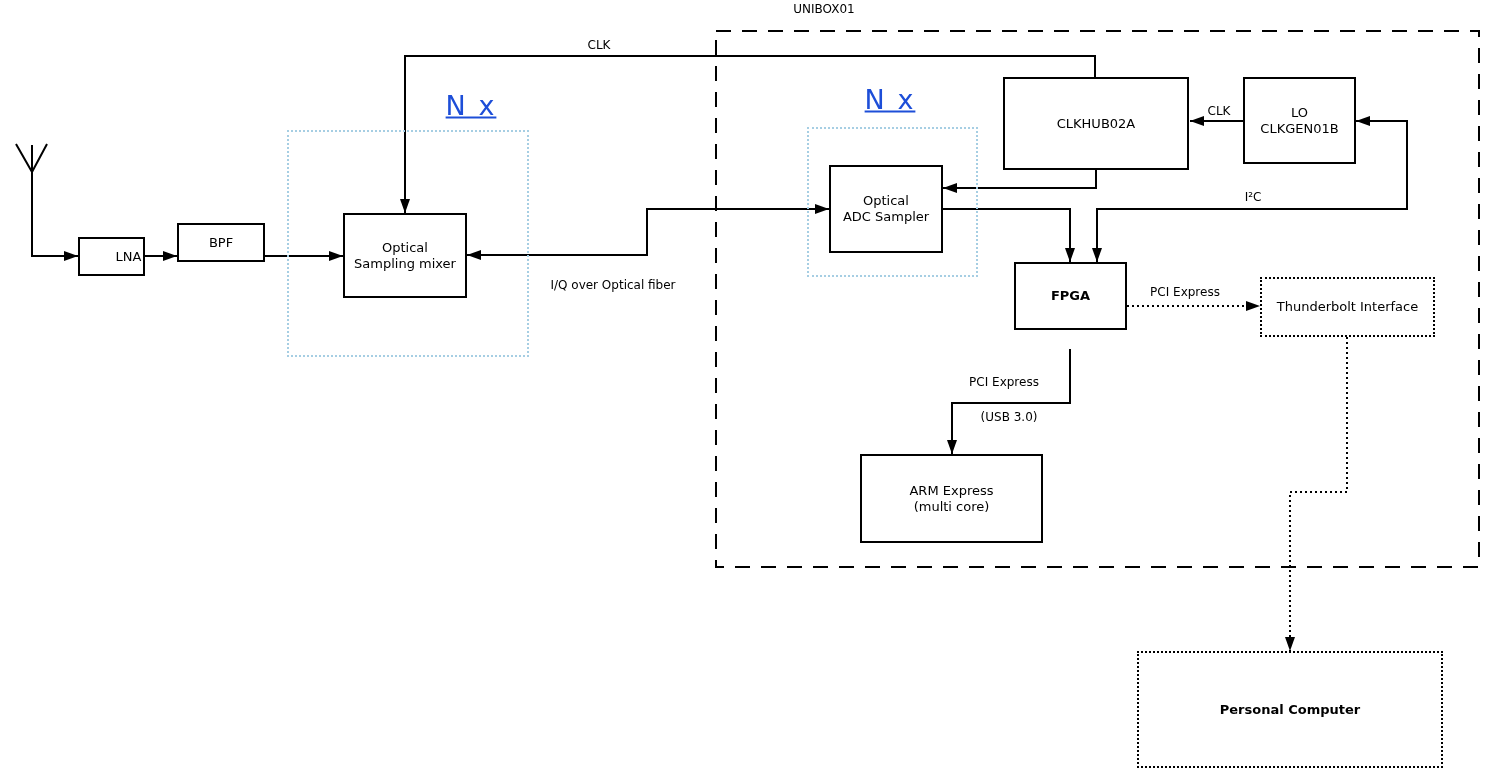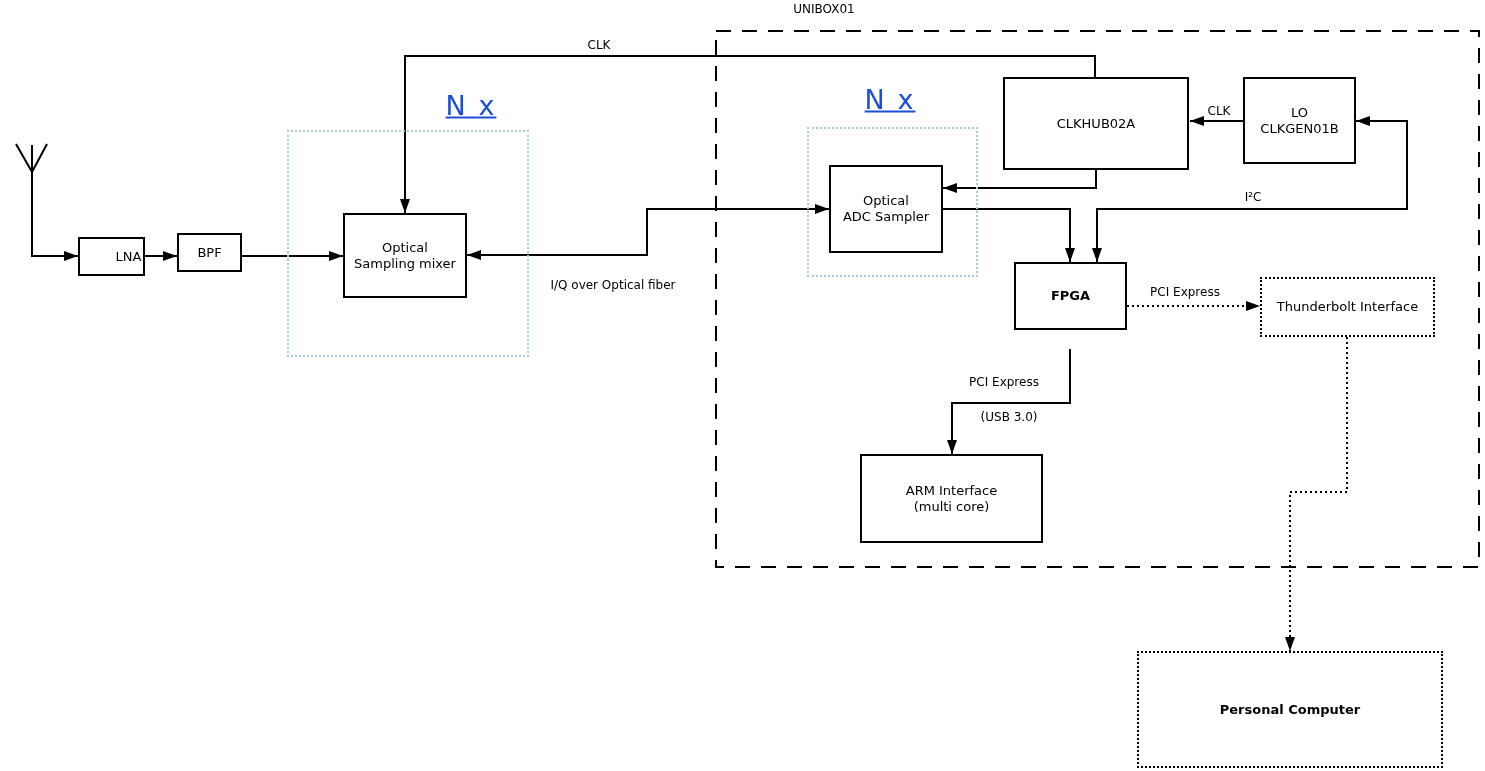--- a/index.html
+++ b/index.html
@@ -73,21 +73,21 @@
     </g>
   </svg>
 
   <div class="nxbox" style="left:287px;top:130px;width:242px;height:227px;"></div>
   <div class="nxbox" style="left:807px;top:127px;width:171px;height:150px;"></div>
 
   <div class="box" style="left:78px;top:237px;width:67px;height:39px;padding-left:34px;">
     <span>LNA</span>
   </div>
 
-  <div class="box" style="left:177px;top:233px;width:65px;height:39px;">
+  <div class="box" style="left:177px;top:223px;width:88px;height:39px;">
     <span>BPF</span>
   </div>
 
   <div class="box" style="left:343px;top:213px;width:124px;height:85px;">
     <span>Optical</span>
     <span>Sampling mixer</span>
   </div>
 
   <div class="box" style="left:829px;top:165px;width:114px;height:88px;">
     <span>Optical</span>
@@ -101,21 +101,21 @@
   <div class="box" style="left:1243px;top:77px;width:113px;height:87px;">
     <span>LO</span>
     <span>CLKGEN01B</span>
   </div>
 
   <div class="box" style="left:1014px;top:262px;width:113px;height:68px;font-weight:bold;">
     <span>FPGA</span>
   </div>
 
   <div class="box" style="left:860px;top:454px;width:183px;height:89px;">
-    <span>ARM Interface</span>
+    <span>ARM Express</span>
     <span>(multi core)</span>
   </div>
 
   <div class="box dotted" style="left:1260px;top:277px;width:175px;height:60px;">
     <span>Thunderbolt Interface</span>
   </div>
 
   <div class="box dotted" style="left:1137px;top:651px;width:306px;height:117px;font-weight:bold;">
     <span>Personal Computer</span>
   </div>

